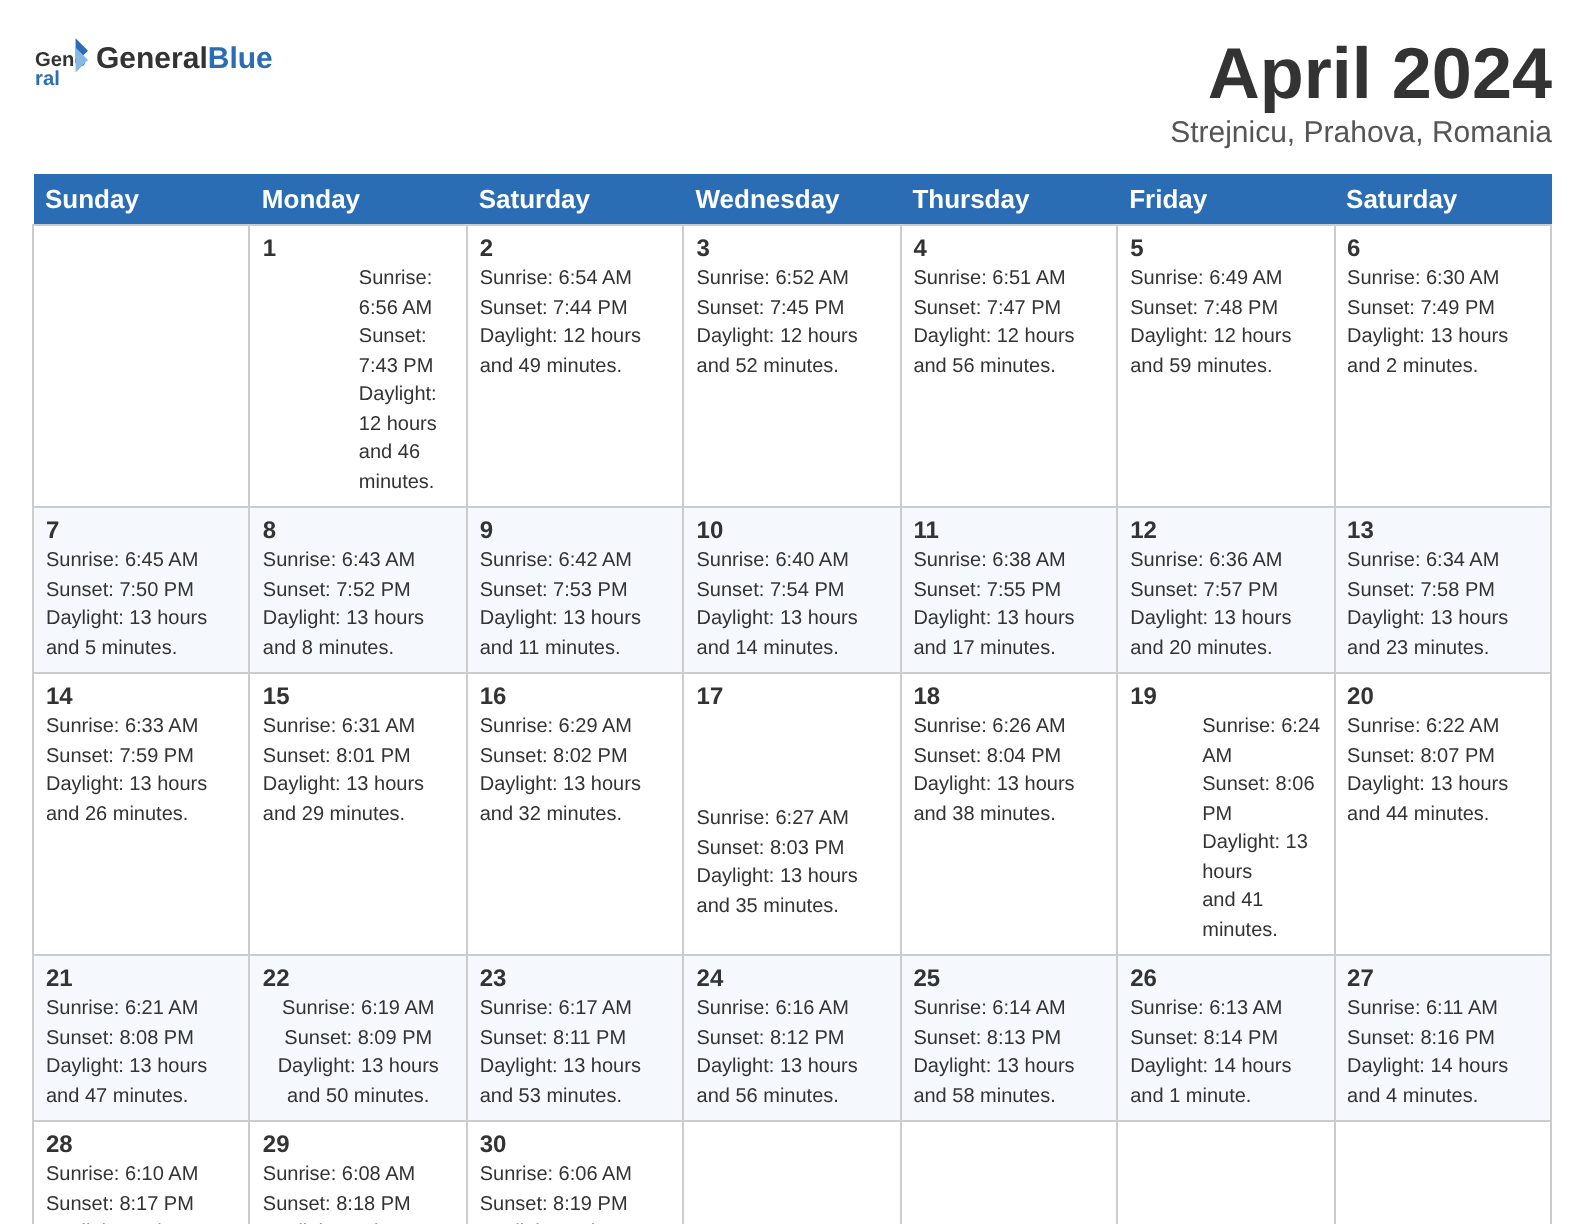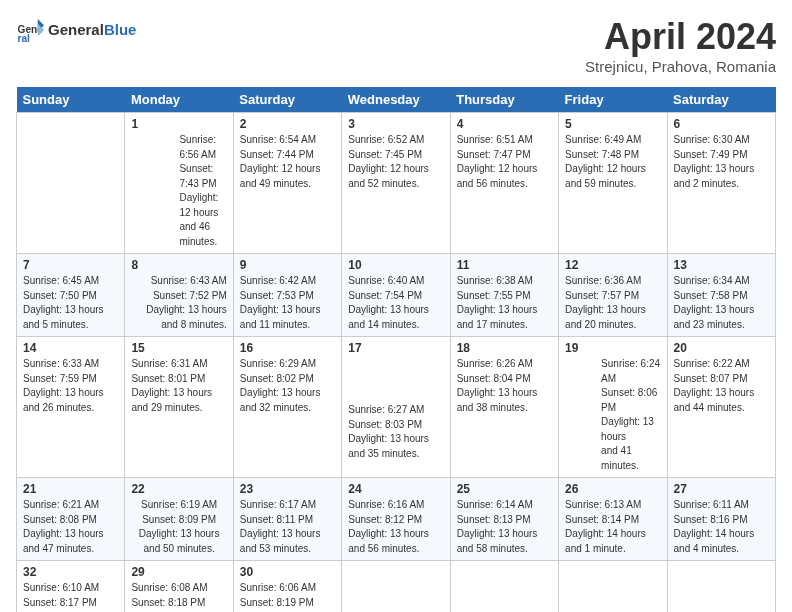--- a/index.html
+++ b/index.html
@@ -178,21 +178,21 @@
       <tr>
         <td>
           <div class="day-number">7</div>
           <div class="day-info" style="white-space: pre-line;">Sunrise: 6:45 AM
 Sunset: 7:50 PM
 Daylight: 13 hours
 and 5 minutes.</div>
         </td>
         <td>
           <div class="day-number">8</div>
-          <div class="day-info" style="white-space: pre-line; text-align: right;">Sunrise: 6:43 AM
+          <div class="day-info" style="white-space: pre-line;">Sunrise: 6:43 AM
 Sunset: 7:52 PM
 Daylight: 13 hours
 and 8 minutes.</div>
         </td>
         <td>
           <div class="day-number">9</div>
           <div class="day-info" style="white-space: pre-line;">Sunrise: 6:42 AM
 Sunset: 7:53 PM
 Daylight: 13 hours
 and 11 minutes.</div>
@@ -323,21 +323,21 @@
         <td>
           <div class="day-number">27</div>
           <div class="day-info" style="white-space: pre-line;">Sunrise: 6:11 AM
 Sunset: 8:16 PM
 Daylight: 14 hours
 and 4 minutes.</div>
         </td>
       </tr>
       <tr>
         <td>
-          <div class="day-number">32</div>
+          <div class="day-number">28</div>
           <div class="day-info" style="white-space: pre-line;">Sunrise: 6:10 AM
 Sunset: 8:17 PM
 Daylight: 14 hours
 and 7 minutes.</div>
         </td>
         <td>
           <div class="day-number">29</div>
           <div class="day-info" style="white-space: pre-line;">Sunrise: 6:08 AM
 Sunset: 8:18 PM
 Daylight: 14 hours

